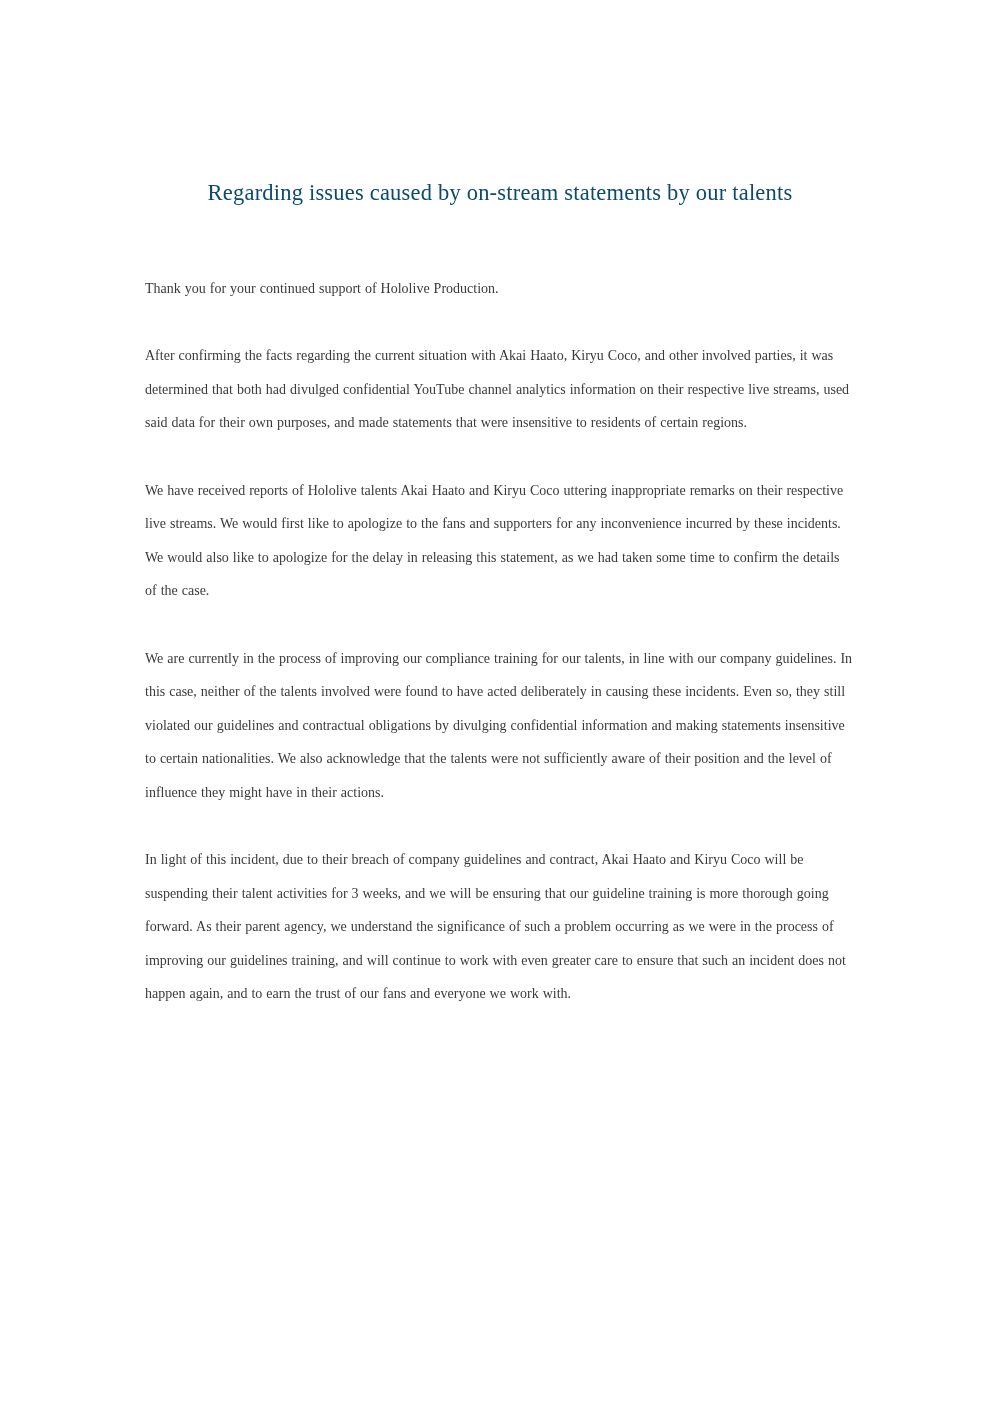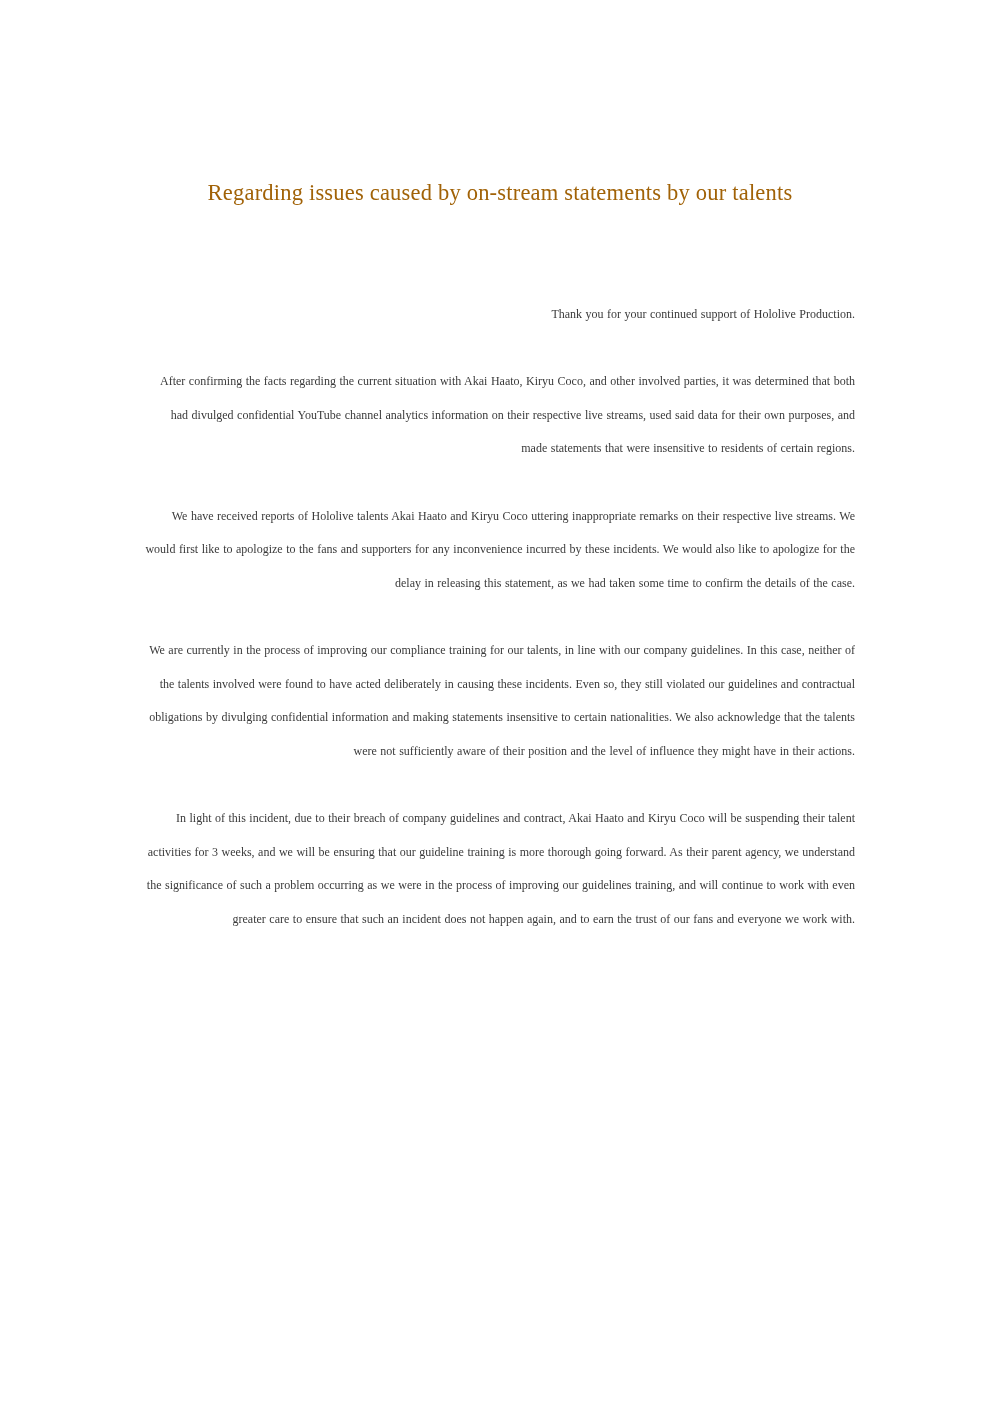--- a/index.html
+++ b/index.html
@@ -18,28 +18,28 @@
     color: #3a3a3a;
     font-family: "Liberation Serif", "DejaVu Serif", serif;
     overflow: hidden;
   }
   .doc-title {
     font-size: 22.5px;
     font-weight: 400;
     line-height: 1.15;
     text-align: center;
     letter-spacing: 0.2px;
-    margin: 0 0 92px 0;
-    color: #a16207;
+    margin: 0 0 66px 0;
+    color: #0c4a6e;
   }
   .doc-body p {
-    font-size: 12px;
+    font-size: 14px;
     line-height: 33.5px;
     margin: 0 0 34px 0;
-    text-align: right;
+    text-align: left;
     word-spacing: 0.5px;
   }
 </style>
 </head>
 <body>
 
 <div class="page">
   <h1 class="doc-title">Regarding issues caused by on-stream statements by our talents</h1>
 
   <div class="doc-body">

